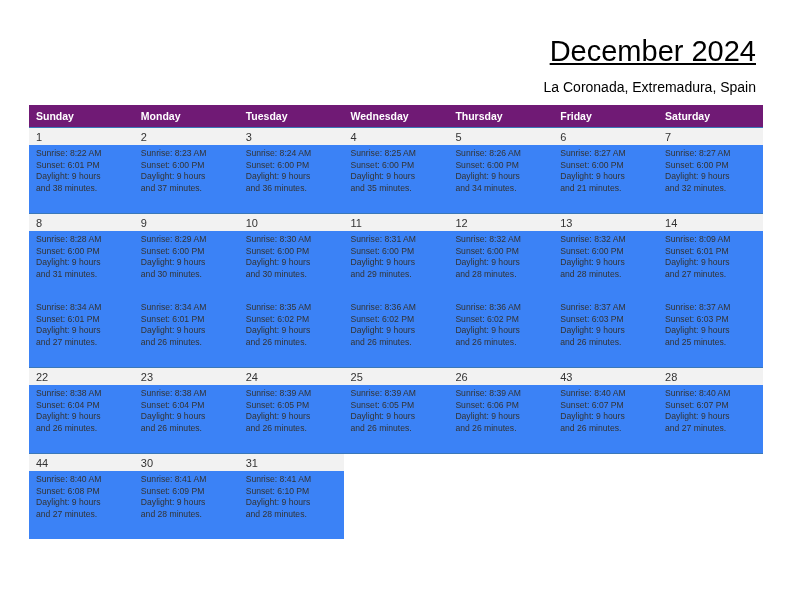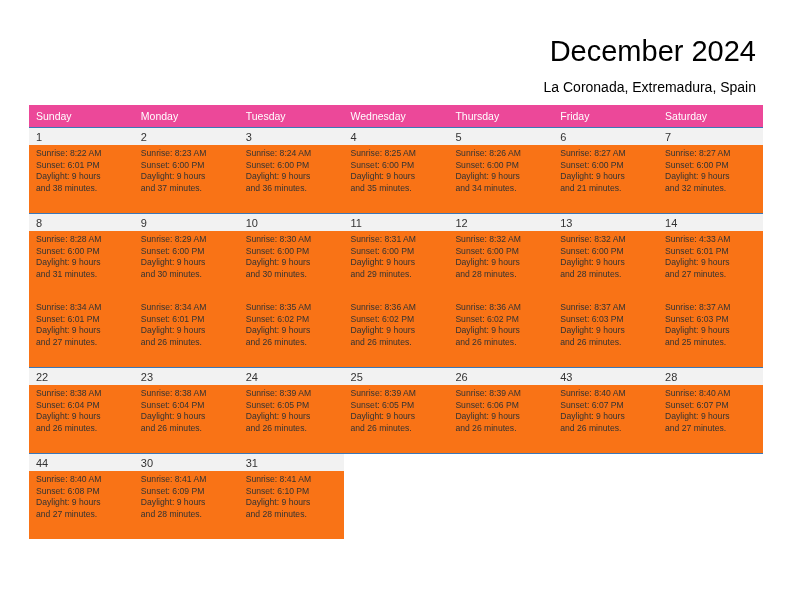--- a/index.html
+++ b/index.html
@@ -65,20 +65,21 @@
   }
   .title {
     position: absolute;
     right: 36px;
     top: 35px;
     font-size: 29px;
     font-weight: normal;
     color: #000000;
     text-align: right;
     white-space: nowrap;
+    text-decoration: underline;
   }
   .subtitle {
     position: absolute;
     right: 36px;
     top: 79px;
     font-size: 14px;
     color: #000000;
     text-align: right;
     white-space: nowrap;
   }
@@ -91,41 +92,41 @@
     width: 734px;
   }
   .cal-table {
     width: 734px;
     border-collapse: collapse;
     table-layout: fixed;
   }
   .cal-table col { width: 104.85px; }
 
   thead th {
-    background: #ec4899;
+    background: #701a75;
     color: #ffffff;
     font-size: 10.5px;
-    font-weight: normal;
+    font-weight: bold;
     text-align: left;
     padding: 5px 0 5px 7px;
     height: 10px;
     vertical-align: middle;
   }
 
   .daynum-row td {
     background: #f2f2f2;
     font-size: 11px;
     color: #333333;
     padding: 3px 0 2px 7px;
     vertical-align: top;
     border-top: 1px solid #3b78b8;
   }
 
   .info-row td {
-    background: #f97316;
+    background: #3b82f6;
     font-size: 8.6px;
     line-height: 11.6px;
     color: #333333;
     padding: 3px 6px 10px 7px;
     vertical-align: top;
     height: 55px;
   }
   .info-row td .line { display: block; white-space: nowrap; }
   .empty-cell { background: #ffffff !important; }
   .daynum-row td.empty-cell { background: #ffffff !important; }
@@ -256,21 +257,21 @@
               <span class="line">Daylight: 9 hours</span>
               <span class="line">and 28 minutes.</span>
             </td>
             <td>
               <span class="line">Sunrise: 8:32 AM</span>
               <span class="line">Sunset: 6:00 PM</span>
               <span class="line">Daylight: 9 hours</span>
               <span class="line">and 28 minutes.</span>
             </td>
             <td>
-              <span class="line">Sunrise: 4:33 AM</span>
+              <span class="line">Sunrise: 8:09 AM</span>
               <span class="line">Sunset: 6:01 PM</span>
               <span class="line">Daylight: 9 hours</span>
               <span class="line">and 27 minutes.</span>
             </td>
           </tr>
           <tr class="info-row">
             <td>
               <span class="line">Sunrise: 8:34 AM</span>
               <span class="line">Sunset: 6:01 PM</span>
               <span class="line">Daylight: 9 hours</span>

